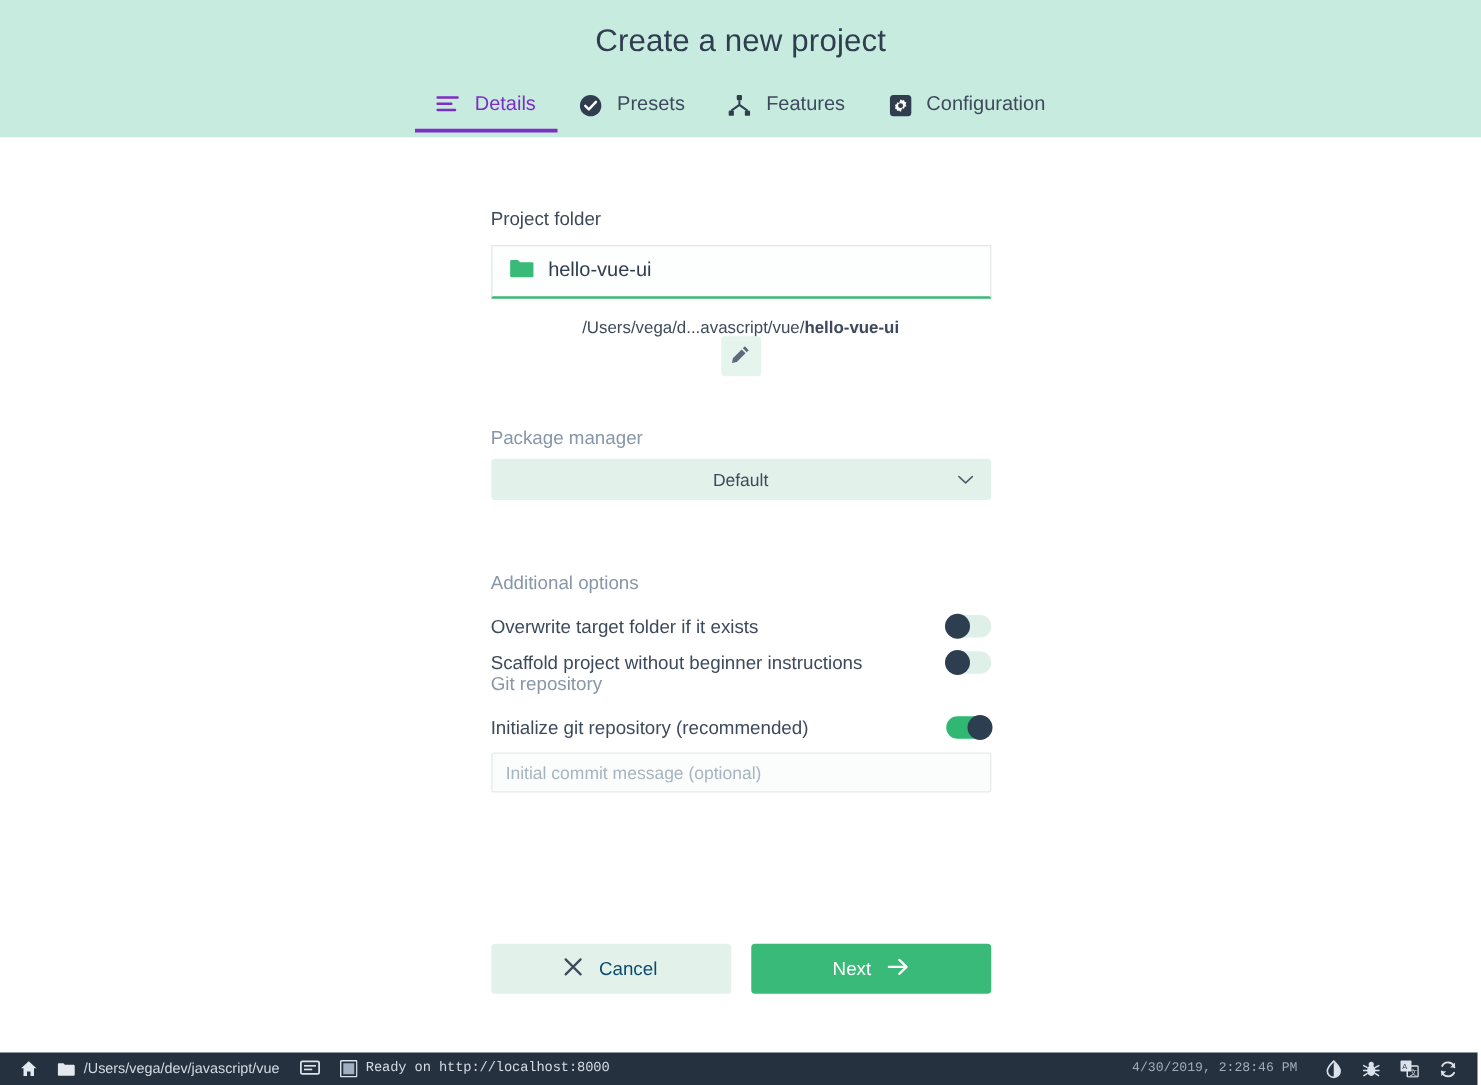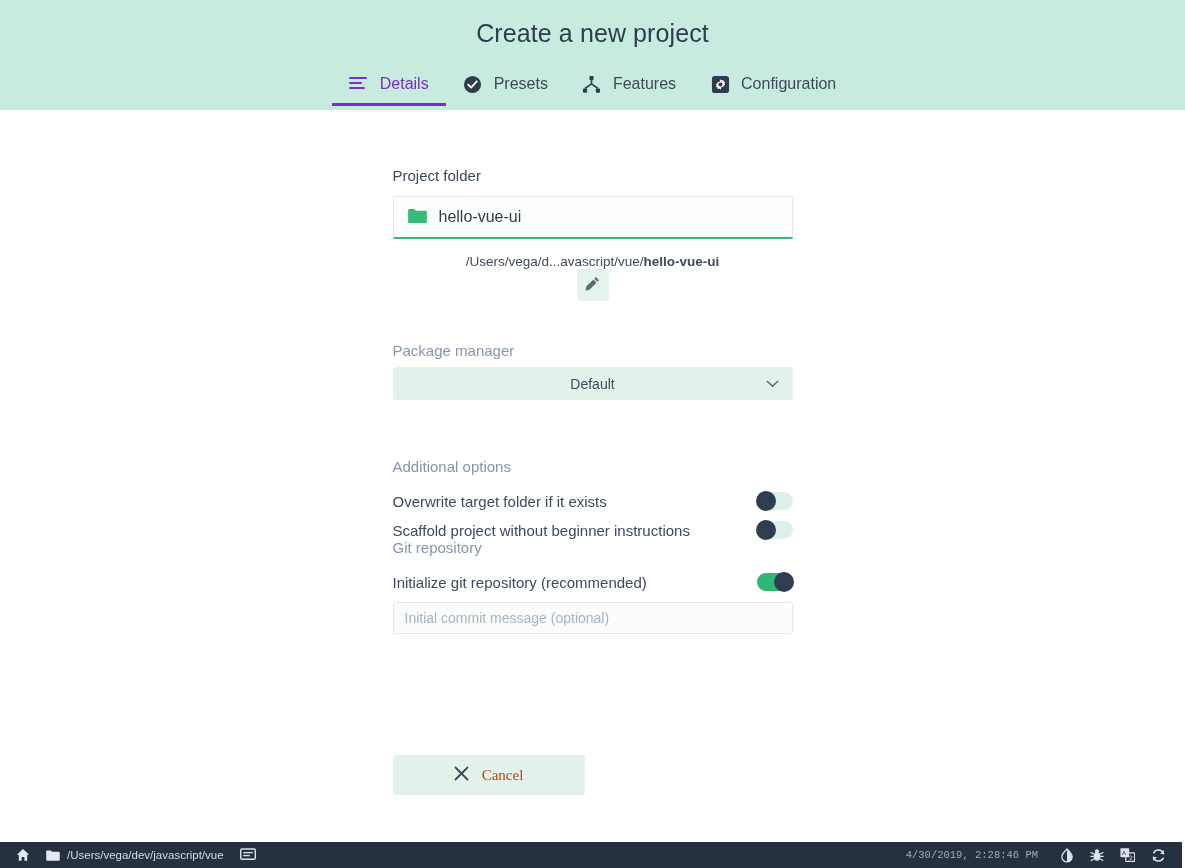--- a/index.html
+++ b/index.html
@@ -250,22 +250,21 @@
     justify-content: center;
     gap: 13px;
     cursor: pointer;
     font-family: "Liberation Sans", sans-serif;
     font-size: 15px;
   }
 
   .btn-cancel {
     width: 192px;
     background: #e2f2ea;
-    color: #c2410c;
-    font-family: Liberation Serif, serif;
+    color: #0c4a6e;
   }
 
   .btn-next {
     width: 192px;
     background: #3aba78;
     color: #ffffff;
   }
 
   
   .statusbar {
@@ -445,20 +444,28 @@
     <div class="actions">
       <button class="btn btn-cancel">
         <span>
           <svg width="15" height="15" viewBox="0 0 16 16">
             <path d="M1.6 1.6l12.8 12.8M14.4 1.6L1.6 14.4" stroke="#3e4a5c" stroke-width="1.9" stroke-linecap="round"></path>
           </svg>
         </span>
         <span>Cancel</span>
       </button>
 
+      <button class="btn btn-next">
+        <span>Next</span>
+        <span>
+          <svg width="17" height="15" viewBox="0 0 18 16">
+            <path d="M1 8h15M10 2l6.2 6L10 14" stroke="#ffffff" stroke-width="1.9" fill="none" stroke-linecap="round" stroke-linejoin="round"></path>
+          </svg>
+        </span>
+      </button>
     </div>
 
   </div>
 </div>
 
 <div class="statusbar">
   <div class="sb-left">
 
     <div class="sb-item">
       <span class="sb-icon">
@@ -480,20 +487,29 @@
     <div class="sb-item">
       <span class="sb-icon">
         <svg width="16" height="14" viewBox="0 0 18 15">
           <rect x="0.8" y="0.8" width="16.4" height="11.4" rx="1.4" fill="none" stroke="#dbe2ea" stroke-width="1.6"></rect>
           <rect x="3.6" y="4.1" width="10.8" height="1.5" fill="#dbe2ea"></rect>
           <rect x="3.6" y="7.4" width="7.4" height="1.5" fill="#dbe2ea"></rect>
         </svg>
       </span>
     </div>
 
+    <div class="sb-item">
+      <span class="sb-icon">
+        <svg width="14" height="14" viewBox="0 0 16 16">
+          <rect x="0.6" y="0.6" width="14.8" height="14.8" rx="1" fill="none" stroke="#dbe2ea" stroke-width="1.4"></rect>
+          <rect x="3" y="3" width="10" height="10" fill="#9fb0c2"></rect>
+        </svg>
+      </span>
+      <span class="sb-mono">Ready on http://localhost:8000</span>
+    </div>
 
   </div>
 
   <div class="sb-right">
     <span class="sb-date">4/30/2019, 2:28:46 PM</span>
 
     <div class="sb-item">
       <span class="sb-icon">
         <svg width="14" height="15" viewBox="0 0 15 16">
           <path d="M7.5 1C4 4.4 2 6.6 2 9.4a5.5 5.5 0 0011 0C13 6.6 11 4.4 7.5 1z" fill="none" stroke="#dbe2ea" stroke-width="1.4"></path>

